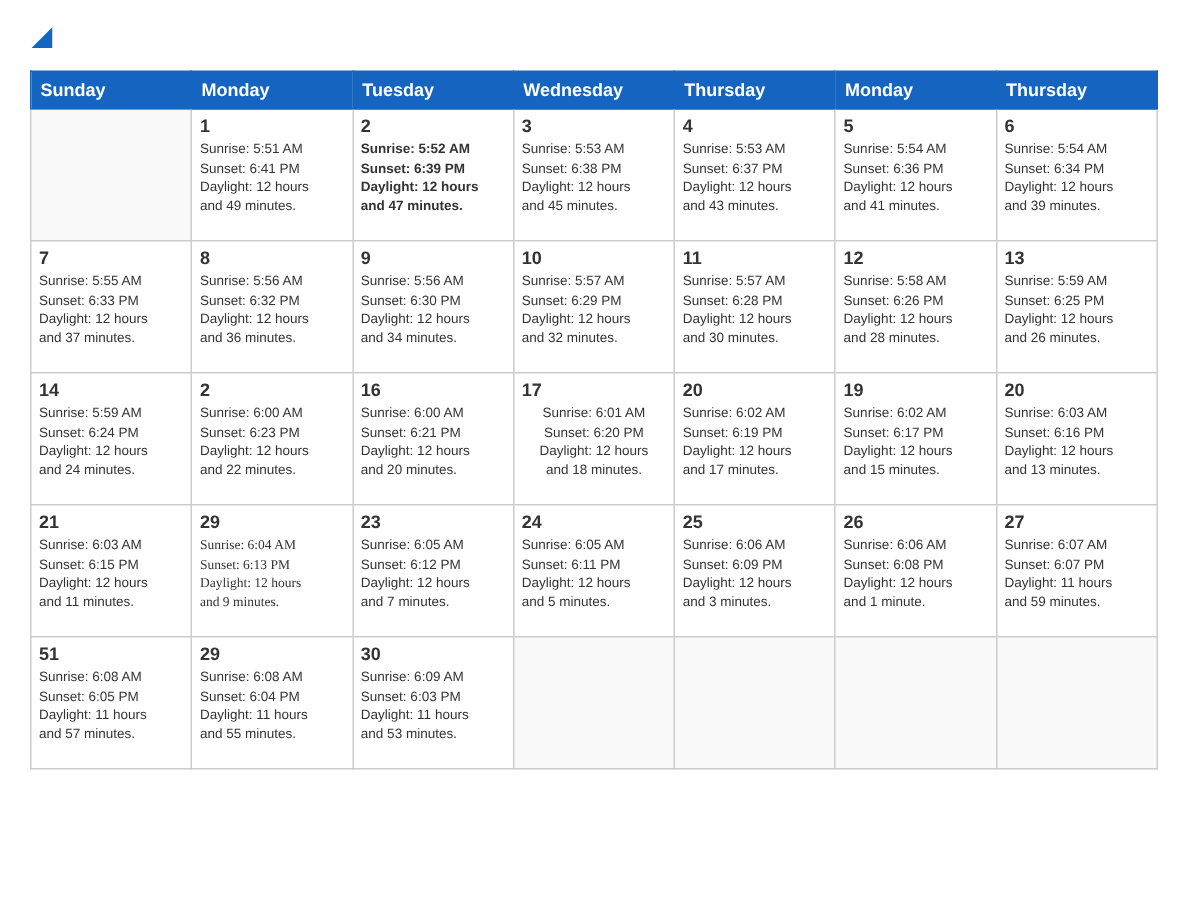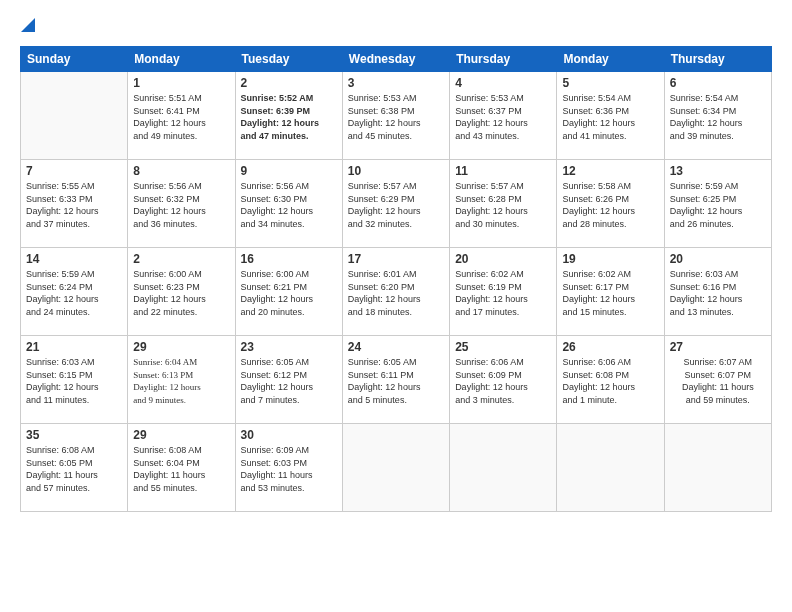--- a/index.html
+++ b/index.html
@@ -246,21 +246,21 @@
           </td>
           <td>
             <span class="day-number">16</span>
             <div class="day-info" style="white-space: pre-line;">Sunrise: 6:00 AM
 Sunset: 6:21 PM
 Daylight: 12 hours
 and 20 minutes.</div>
           </td>
           <td>
             <span class="day-number">17</span>
-            <div class="day-info" style="white-space: pre-line;">Sunrise: 6:01 AM
+            <div class="day-info" style="white-space: pre-line; text-align: center;">Sunrise: 6:01 AM
 Sunset: 6:20 PM
 Daylight: 12 hours
 and 18 minutes.</div>
           </td>
           <td>
             <span class="day-number">20</span>
             <div class="day-info" style="white-space: pre-line;">Sunrise: 6:02 AM
 Sunset: 6:19 PM
 Daylight: 12 hours
 and 17 minutes.</div>
@@ -318,29 +318,29 @@
           </td>
           <td>
             <span class="day-number">26</span>
             <div class="day-info" style="white-space: pre-line;">Sunrise: 6:06 AM
 Sunset: 6:08 PM
 Daylight: 12 hours
 and 1 minute.</div>
           </td>
           <td>
             <span class="day-number">27</span>
-            <div class="day-info" style="white-space: pre-line; text-align: center;">Sunrise: 6:07 AM
+            <div class="day-info" style="white-space: pre-line;">Sunrise: 6:07 AM
 Sunset: 6:07 PM
 Daylight: 11 hours
 and 59 minutes.</div>
           </td>
         </tr>
         <tr>
           <td>
-            <span class="day-number">35</span>
+            <span class="day-number">51</span>
             <div class="day-info" style="white-space: pre-line;">Sunrise: 6:08 AM
 Sunset: 6:05 PM
 Daylight: 11 hours
 and 57 minutes.</div>
           </td>
           <td>
             <span class="day-number">29</span>
             <div class="day-info" style="white-space: pre-line;">Sunrise: 6:08 AM
 Sunset: 6:04 PM
 Daylight: 11 hours

